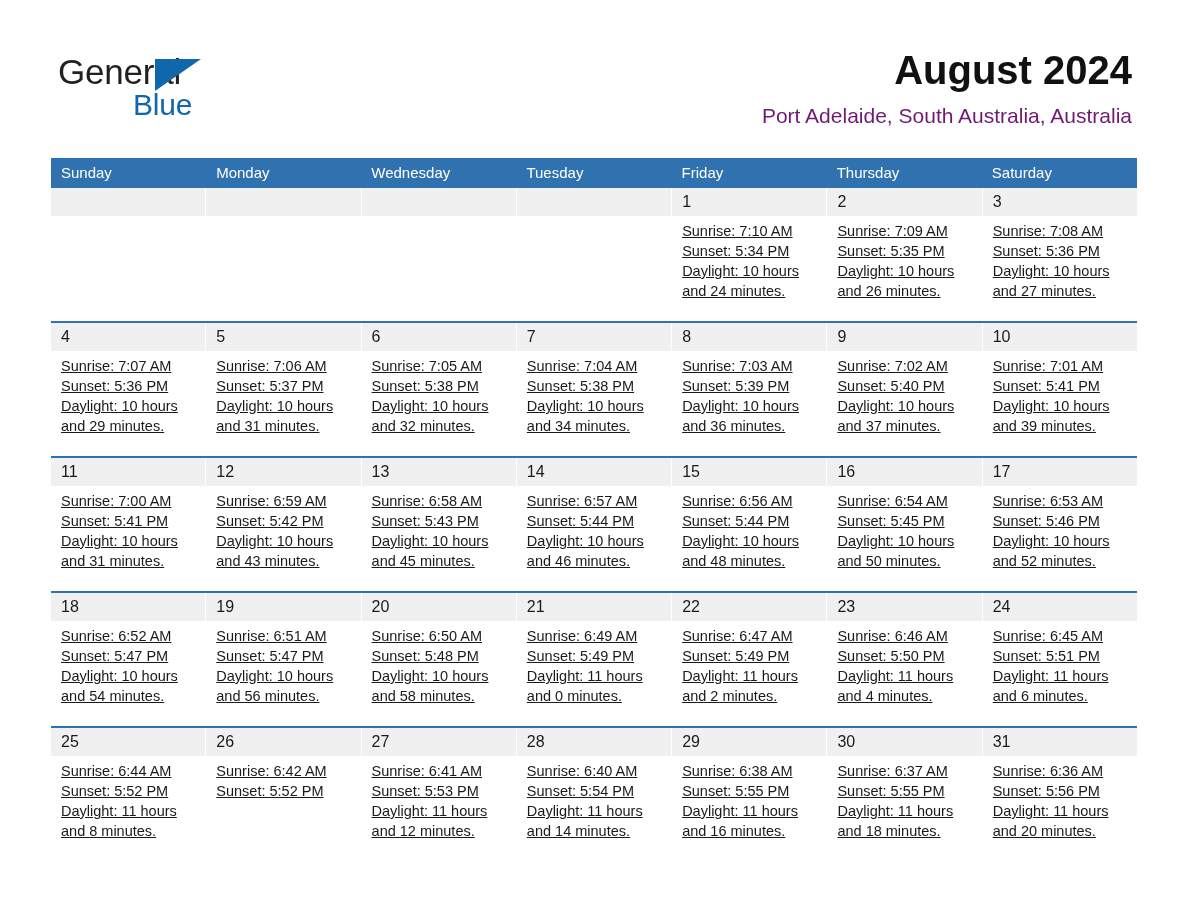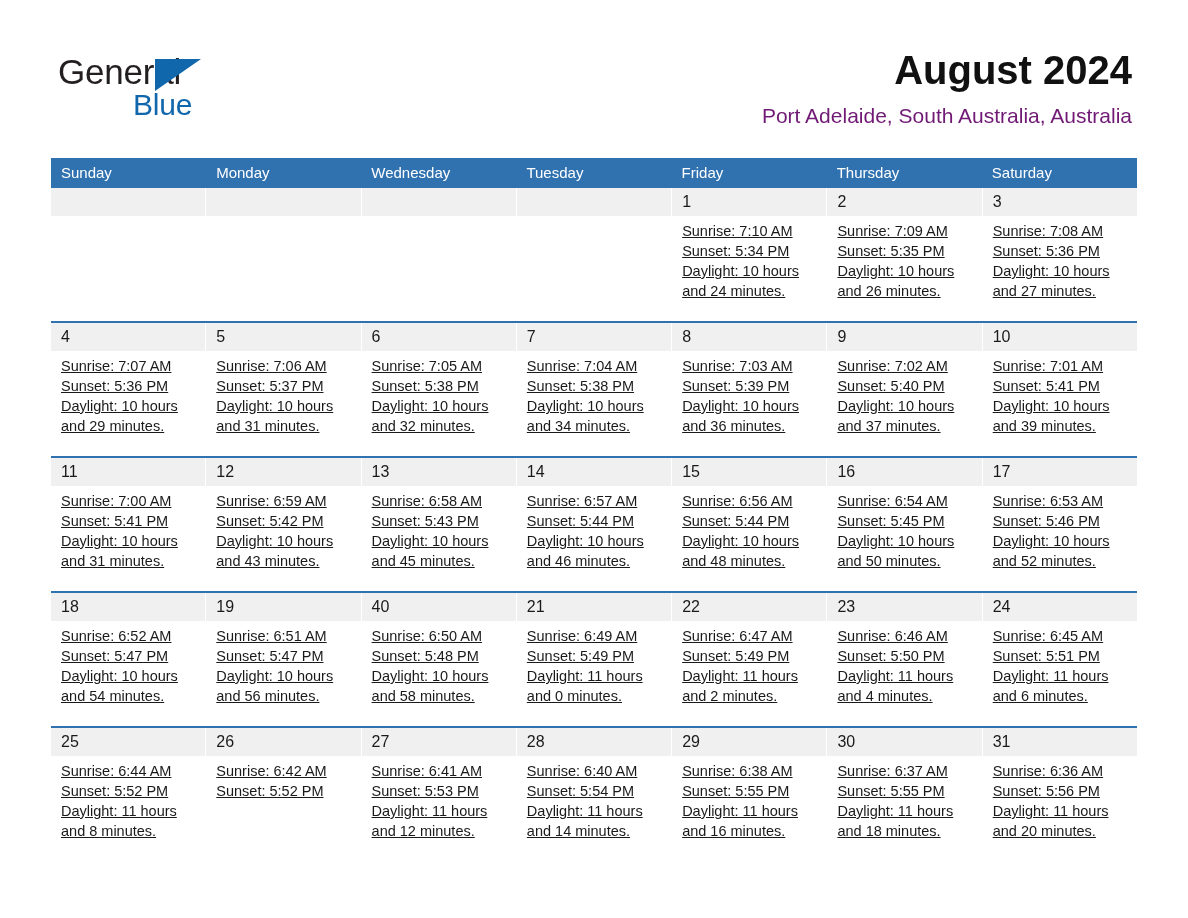--- a/index.html
+++ b/index.html
@@ -351,21 +351,21 @@
           </div>
           <div class="day-cell">
             <div class="day-number">19</div>
             <div class="day-info">
               <div>Sunrise: 6:51 AM</div>
               <div>Sunset: 5:47 PM</div>
               <div class="daylight-wrap">Daylight: 10 hours and 56 minutes.</div>
             </div>
           </div>
           <div class="day-cell">
-            <div class="day-number">40</div>
+            <div class="day-number">20</div>
             <div class="day-info">
               <div>Sunrise: 6:50 AM</div>
               <div>Sunset: 5:48 PM</div>
               <div class="daylight-wrap">Daylight: 10 hours and 58 minutes.</div>
             </div>
           </div>
           <div class="day-cell">
             <div class="day-number">21</div>
             <div class="day-info">
               <div>Sunrise: 6:49 AM</div>

